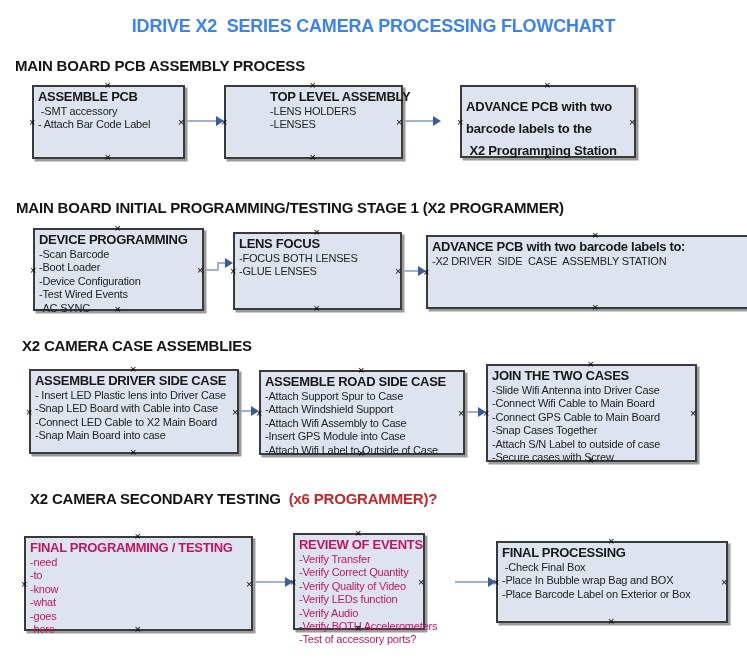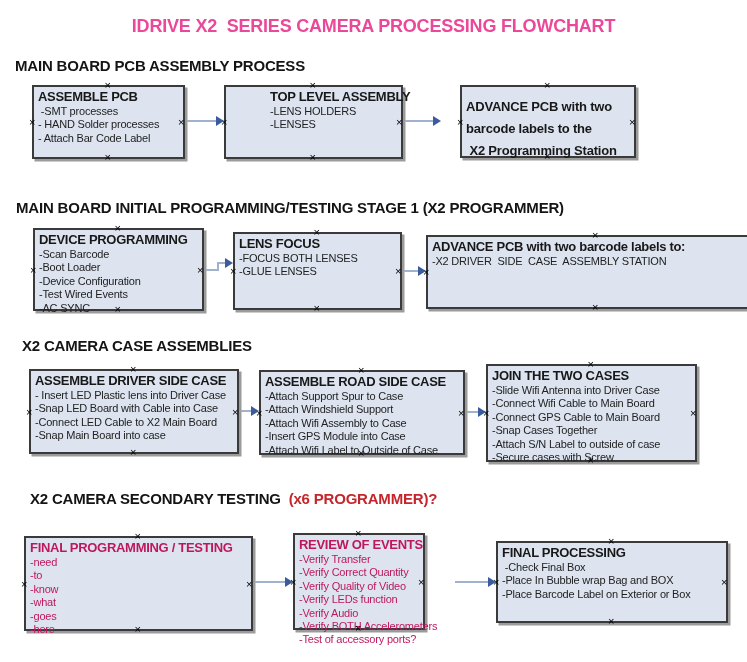--- a/index.html
+++ b/index.html
@@ -2,21 +2,21 @@
 <html><head>
 <meta charset="utf-8">
 <style>
   html,body{margin:0;padding:0;background:#ffffff;}
   body{
     width:747px;height:662px;position:relative;overflow:hidden;
     font-family:"Liberation Sans", sans-serif;color:#111;
   }
   .page-title{
     position:absolute;left:0;top:16px;width:747px;text-align:center;
-    font-size:18px;font-weight:bold;letter-spacing:-0.2px;white-space:pre;color:#ec4899;
+    font-size:18px;font-weight:bold;letter-spacing:-0.2px;white-space:pre;color:#3b82f6;
   }
   .sec-header{
     position:absolute;font-size:15px;font-weight:bold;letter-spacing:-0.2px;
     white-space:pre;color:#141414;
   }
   .sec-header .red-part{color:#c5262b;}
   .box{
     position:absolute;background:#dde4f0;border:2px solid #3a3a3a;
     box-shadow:2.5px 2.5px 0 #9b9b9b;box-sizing:border-box;overflow:visible;
   }
@@ -59,22 +59,21 @@
 <div class="sec-header" style="left:16px;top:199px;">MAIN BOARD INITIAL PROGRAMMING/TESTING STAGE 1 (X2 PROGRAMMER)</div>
 <div class="sec-header" style="left:22px;top:337px;">X2 CAMERA CASE ASSEMBLIES</div>
 <div class="sec-header" style="left:30px;top:490px;"><span>X2 CAMERA SECONDARY TESTING  </span><span class="red-part">(x6 PROGRAMMER)?</span></div>
 
 <div class="box" style="left:32px;top:85px;width:153px;height:74px;">
   <span class="anchor a-top"></span>
     <span class="anchor a-bottom"></span>
     <span class="anchor a-left"></span>
     <span class="anchor a-right"></span>
   <div class="box-title">ASSEMBLE PCB</div>
-  <div class="box-item"> -SMT processes</div>
-  <div class="box-item">- HAND Solder processes</div>
+  <div class="box-item"> -SMT accessory</div>
   <div class="box-item">- Attach Bar Code Label</div>
 </div>
 
 <div class="box" style="left:224px;top:85px;width:179px;height:74px;padding-left:40px;">
   <span class="anchor a-top"></span>
     <span class="anchor a-bottom"></span>
     <span class="anchor a-left"></span>
     <span class="anchor a-right"></span>
   <div class="box-title">TOP LEVEL ASSEMBLY</div>
   <div class="box-item">-LENS HOLDERS</div>

